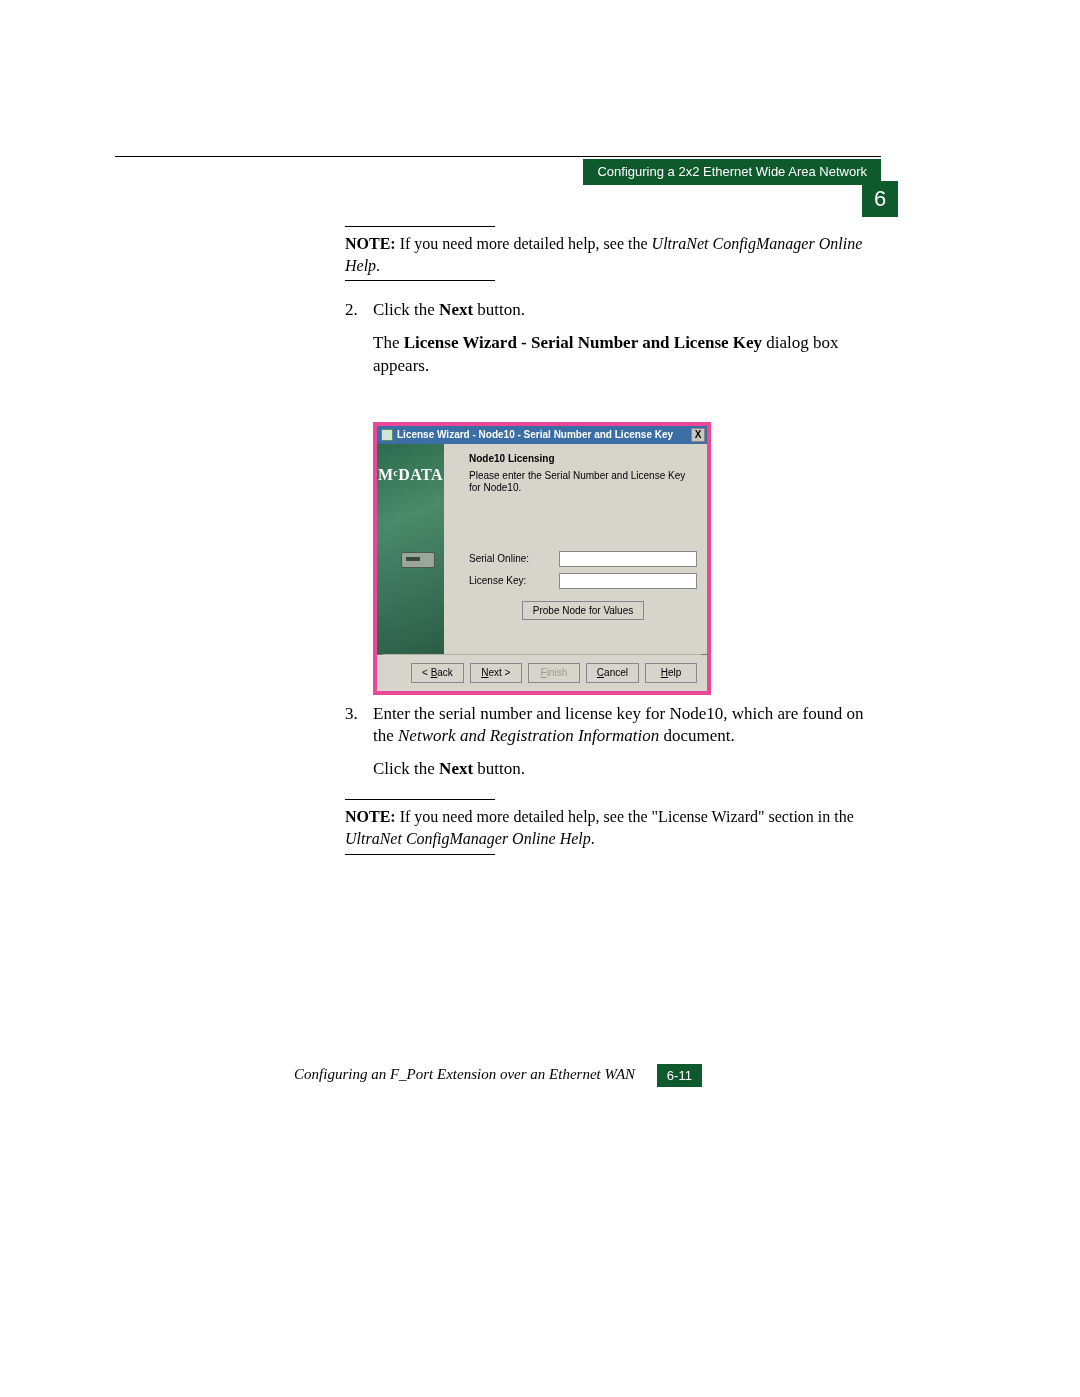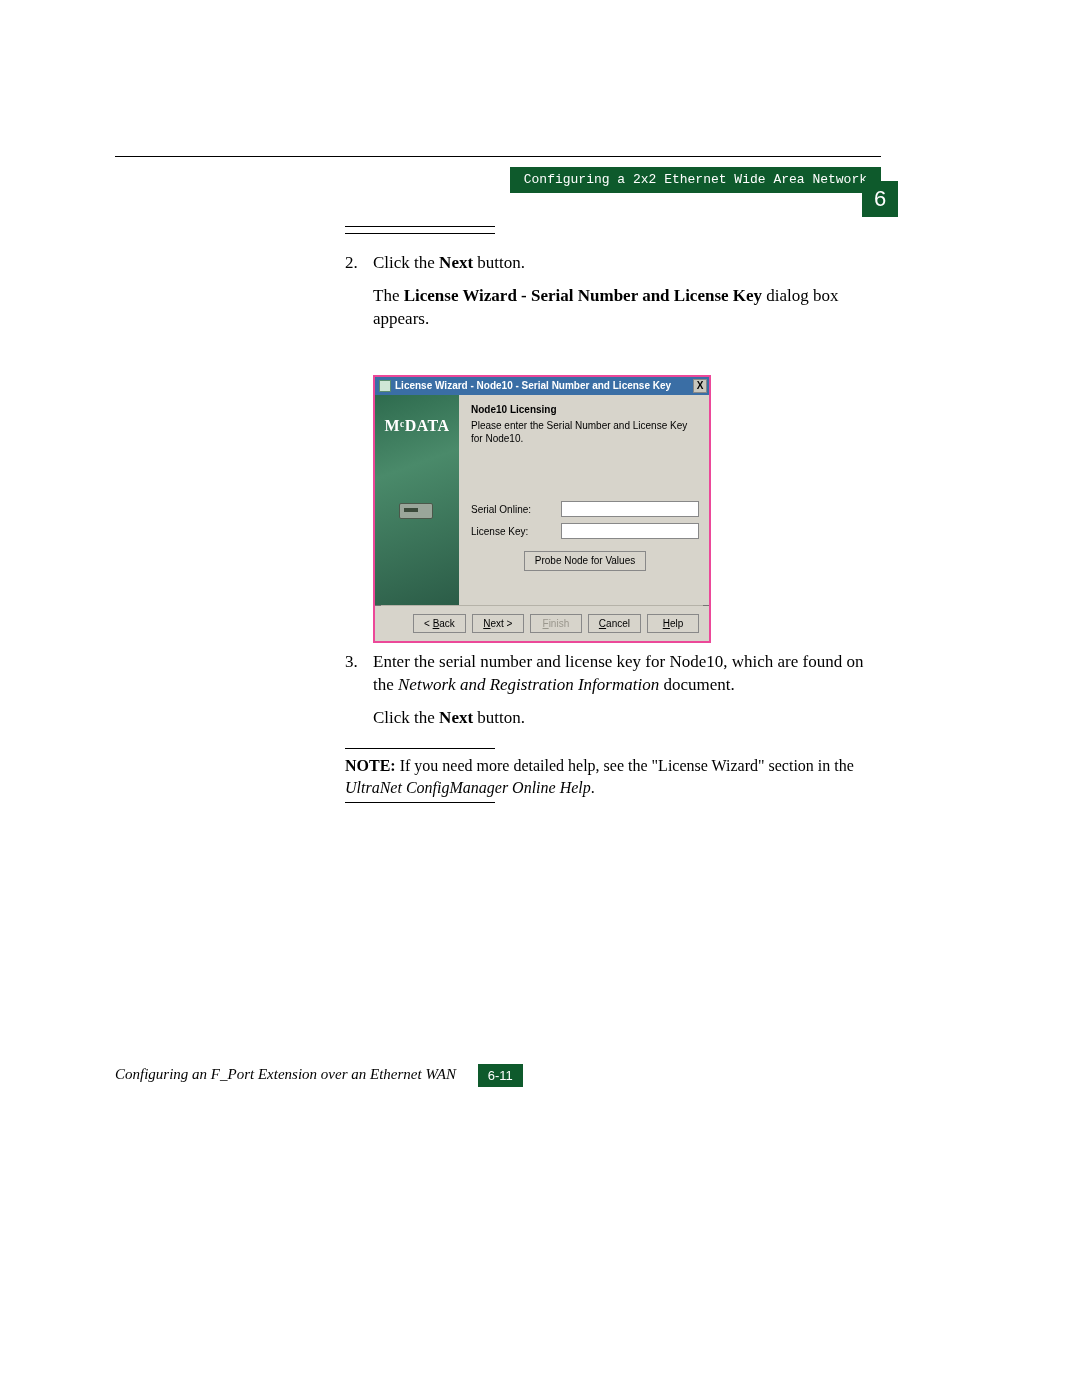--- a/index.html
+++ b/index.html
@@ -14,25 +14,25 @@
   .page {
     position: absolute;
     left: 115px;
     top: 156px;
     width: 766px;
     border-top: 1.5px solid #000;
   }
   .header-bar {
     position: absolute;
     right: 0;
-    top: 10px;
+    top: 2px;
     height: 26px;
     background: #0e5a2c;
     color: #fff;
-    font-family: Liberation Mono, monospace;
+    font-family: Liberation Sans, sans-serif;
     font-size: 13px;
     line-height: 26px;
     padding: 0 14px;
     white-space: nowrap;
   }
   .chapter-tab {
     position: absolute;
     left: 862px;
     top: 181px;
     width: 36px;
@@ -67,21 +67,21 @@
   .step-body .ital { font-style: italic; }
   .gap { height: 10px; }
 
   
   .shot {
     margin: 44px 0 8px 28px;
     width: 338px;
     font-family: Tahoma, Arial, sans-serif;
     font-size: 10px;
     color: #000;
-    border: 2px solid #ec4899;
+    border: 4px solid #ec4899;
     background: #737373;
   }
   .shot-title {
     height: 18px;
     background: linear-gradient(#3a6ea5, #3a6ea5);
     color: #fff;
     display: flex;
     align-items: center;
     padding-left: 4px;
     font-weight: bold;
@@ -132,21 +132,21 @@
   }
   .shot-device::before {
     content: "";
     position: absolute;
     left: 4px; top: 4px;
     width: 14px; height: 4px;
     background: #3a4a3a;
   }
   .shot-right {
     flex: 1;
-    padding: 8px 10px 4px 12px;
+    padding: 8px 10px 4px 25px;
     background: #d7d4cb;
   }
   .shot-sub { font-weight: bold; margin-bottom: 4px; }
   .shot-desc { line-height: 1.25; }
   .shot-form { margin-top: 56px; }
   .shot-row { display: flex; align-items: center; margin-bottom: 6px; }
   .shot-row label { width: 90px; }
   .shot-row input {
     flex: 1;
     height: 16px;
@@ -174,21 +174,21 @@
   }
   .shot-actions .shot-btn { min-width: 52px; text-align: center; }
   .shot-actions .disabled { color: #9a978d; }
   .u { text-decoration: underline; }
 
   .footer {
     position: absolute;
     left: 115px;
     top: 1064px;
     width: 766px;
-    text-align: left;
+    text-align: center;
     font-style: italic;
     font-size: 15px;
   }
   .footer-page {
     display: inline-block;
     background: #0e5a2c;
     color: #fff;
     font-style: normal;
     font-family: Arial, Helvetica, sans-serif;
     font-size: 13px;
@@ -202,20 +202,23 @@
 
 <div class="page">
   <div class="header-bar">Configuring a 2x2 Ethernet Wide Area Network</div>
 </div>
 
 <div class="chapter-tab">6</div>
 
 <div class="content">
 
   <div class="note-rule"></div>
+  <div class="note-text">
+    <span class="bold">NOTE:</span><span> If you need more detailed help, see the </span><span class="ital">UltraNet ConfigManager Online Help</span><span>.</span>
+  </div>
   <div class="note-rule"></div>
 
   <div class="step-row">
     <div class="step-num">2.</div>
     <div class="step-body">
       <span>Click the </span><span class="bold">Next</span><span> button.</span>
       <div class="gap"></div>
       <span>The </span><span class="bold">License Wizard - Serial Number and License Key</span><span> dialog box appears.</span>
     </div>
   </div>

